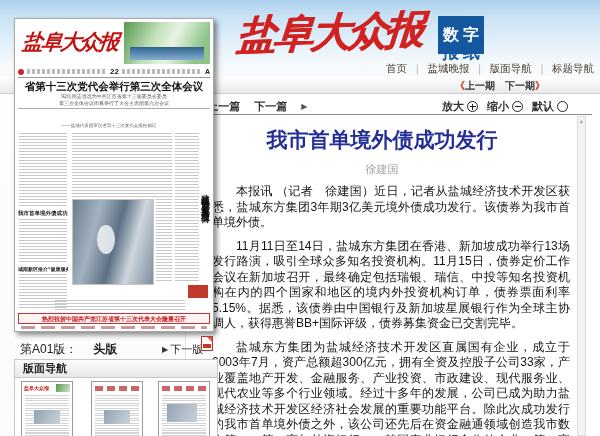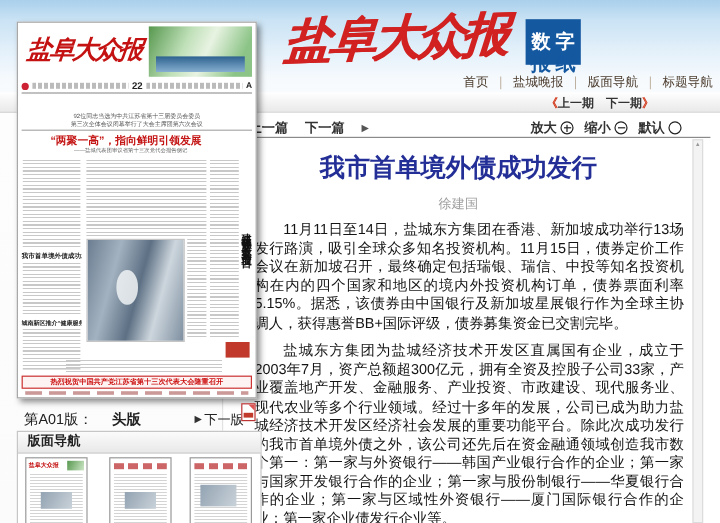--- a/index.html
+++ b/index.html
@@ -154,38 +154,39 @@
   </div>
   <div class="art-rule"></div>
 
   <div class="scrollbar">
     <div class="scroll-up">▲</div>
   </div>
 
   <div class="art-title">我市首单境外债成功发行</div>
   <div class="art-author">徐建国</div>
   <div class="art-body">
+    <p>本报讯 （记者　徐建国）近日，记者从盐城经济技术开发区获悉，盐城东方集团3年期3亿美元境外债成功发行。该债券为我市首单境外债。</p>
     <p>11月11日至14日，盐城东方集团在香港、新加坡成功举行13场发行路演，吸引全球众多知名投资机构。11月15日，债券定价工作会议在新加坡召开，最终确定包括瑞银、瑞信、中投等知名投资机构在内的四个国家和地区的境内外投资机构订单，债券票面利率5.15%。据悉，该债券由中国银行及新加坡星展银行作为全球主协调人，获得惠誉BB+国际评级，债券募集资金已交割完毕。</p>
     <p>盐城东方集团为盐城经济技术开发区直属国有企业，成立于2003年7月，资产总额超300亿元，拥有全资及控股子公司33家，产业覆盖地产开发、金融服务、产业投资、市政建设、现代服务业、现代农业等多个行业领域。经过十多年的发展，公司已成为助力盐城经济技术开发区经济社会发展的重要功能平台。除此次成功发行的我市首单境外债之外，该公司还先后在资金融通领域创造我市数个第一：第一家与外资银行——韩国产业银行合作的企业；第一家与国家开发银行合作的企业；第一家与股份制银行——华夏银行合作的企业；第一家与区域性外资银行——厦门国际银行合作的企业；第一家企业债发行企业等。</p>
   </div>
 
   <div class="front-page">
     <div class="fp-masthead">盐阜大众报</div>
     <div class="fp-green"></div>
     <div class="fp-dateline">
       <span class="fp-stamp"></span>
       <span class="mini-stripes"></span>
       <span class="fp-day">22</span>
       <span class="mini-stripes"></span>
       <span class="fp-ed">A</span>
     </div>
+    <div class="fp-h1">省第十三次党代会举行第三次全体会议</div>
     <div class="fp-sub" style="top:74px">92位同志当选为中共江苏省第十三届委员会委员</div>
     <div class="fp-sub" style="top:81px">第三次全体会议闭幕举行了大会主席团第六次会议</div>
     <div class="fp-divider" style="top:89px"></div>
-    <div class="fp-h2">“两聚一高”，指向鲜明引领发展</div>
     <div class="fp-sub3">——盐城代表团审议省第十三次党代会报告侧记</div>
     <div class="fp-col-left stripes"></div>
     <div class="fp-side1">我市首单境外债成功发行</div>
     <div class="fp-col-left2 stripes"></div>
     <div class="fp-side2">城南新区推介“健康服务综合体”项目</div>
     <div class="fp-col-left3 stripes"></div>
     <div class="fp-col-mid stripes"></div>
     <div class="fp-photo"></div>
     <div class="fp-col-photoside stripes"></div>
     <div class="fp-col-right stripes"></div>

